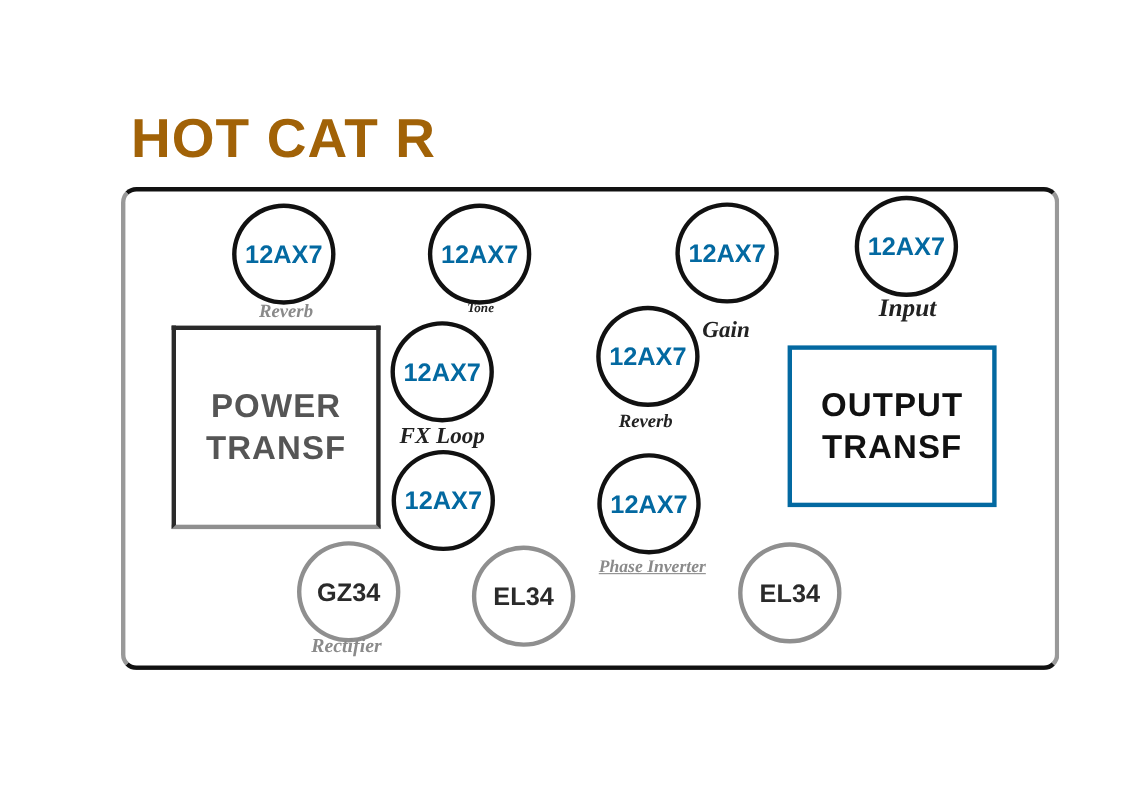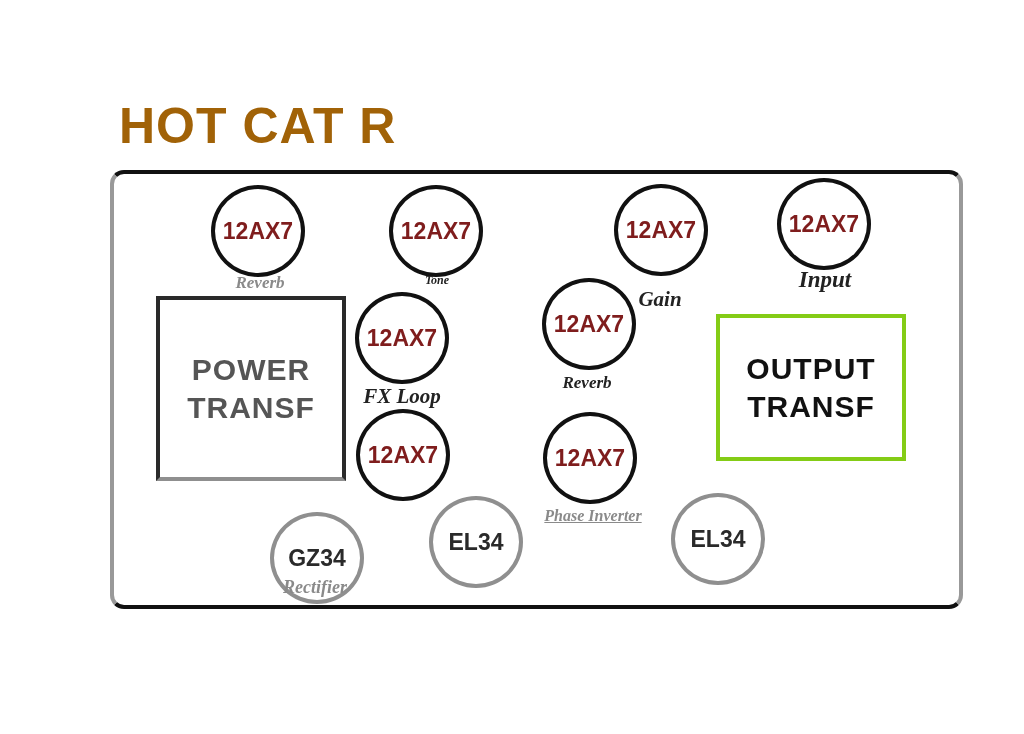--- a/index.html
+++ b/index.html
@@ -8,31 +8,31 @@
     .title { position: absolute; left: 119px; top: 98px; font-size: 50px; font-weight: bold;
              color: #a16207; letter-spacing: 1px; line-height: 56px; margin: 0;
              font-family: "Liberation Sans", sans-serif; }
     .chassis { position: absolute; left: 110px; top: 170px; width: 845px; height: 431px;
                border: 4px solid #111; border-radius: 14px; box-sizing: content-box;
                border-right-color: #999; border-left-color: #999; }
     .tube { position: absolute; border-radius: 50%; box-sizing: border-box;
             display: flex; align-items: center; justify-content: center; background: #fff; }
     .tube.dark { border: 4px solid #111; }
     .tube.light { border: 4px solid #8f8f8f; }
-    .tube-label { font-weight: bold; font-size: 23px; color: #7f1d1d; white-space: nowrap;
+    .tube-label { font-weight: bold; font-size: 23px; color: #0369a1; white-space: nowrap;
                   font-family: "Liberation Sans", sans-serif; letter-spacing: 0px; }
     .tube.light .tube-label { color: #2a2a2a; }
     .caption { position: absolute; font-family: "Liberation Serif", serif; font-style: italic;
                font-weight: bold; font-size: 19px; white-space: nowrap; transform: translateX(-50%); }
     .caption.dark { color: #222; }
     .caption.light { color: #8a8a8a; }
     .transf { position: absolute; box-sizing: border-box; display: flex; flex-direction: column;
               align-items: center; justify-content: center; background: #fff; }
     .transf.power { border: 4px solid #2a2a2a; border-bottom-color: #8f8f8f; }
-    .transf.output { border: 4px solid #84cc16; }
+    .transf.output { border: 4px solid #0369a1; }
     .transf-line { font-weight: bold; font-size: 30px; line-height: 38px; letter-spacing: 1px;
                    font-family: "Liberation Sans", sans-serif; }
     .transf.power .transf-line { color: #555; }
     .transf.output .transf-line { color: #111; }
   </style>
 </head>
 <body>
 
 <h1 class="title">HOT CAT R</h1>
 
@@ -80,21 +80,21 @@
 
 <div class="tube dark" style="left:356px; top:409px; width:94px; height:92px;">
   <span class="tube-label">12AX7</span>
 </div>
 
 <div class="tube dark" style="left:543px; top:412px; width:94px; height:92px;">
   <span class="tube-label">12AX7</span>
 </div>
 <span class="caption light" style="left:593px; top:507px; font-size:16px;text-decoration:underline;">Phase Inverter</span>
 
-<div class="tube light" style="left:270px; top:512px; width:94px; height:92px;">
+<div class="tube light" style="left:270px; top:492px; width:94px; height:92px;">
   <span class="tube-label">GZ34</span>
 </div>
 <span class="caption light" style="left:315px; top:577px; font-size:18px;">Rectifier</span>
 
 <div class="tube light" style="left:429px; top:496px; width:94px; height:92px;">
   <span class="tube-label">EL34</span>
 </div>
 
 <div class="tube light" style="left:671px; top:493px; width:94px; height:92px;">
   <span class="tube-label">EL34</span>

